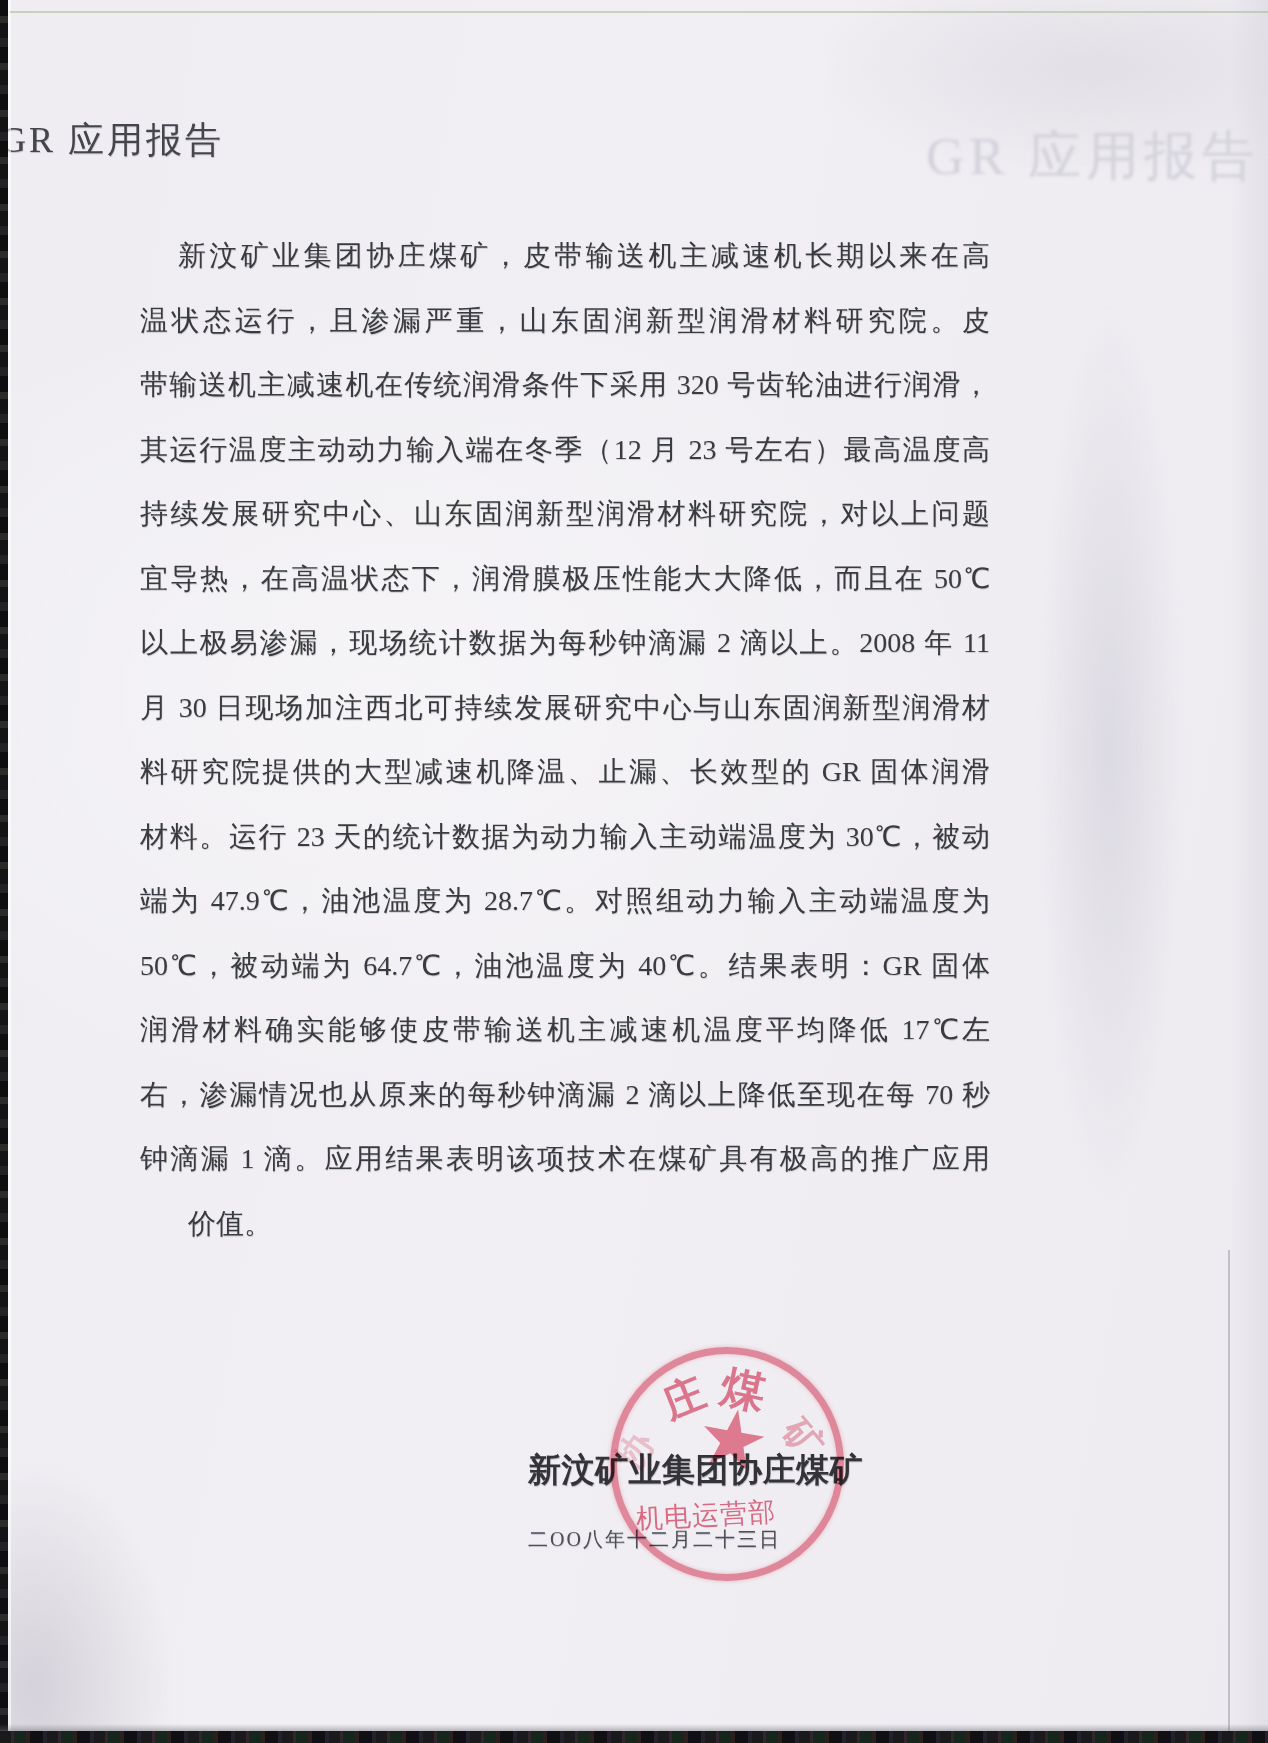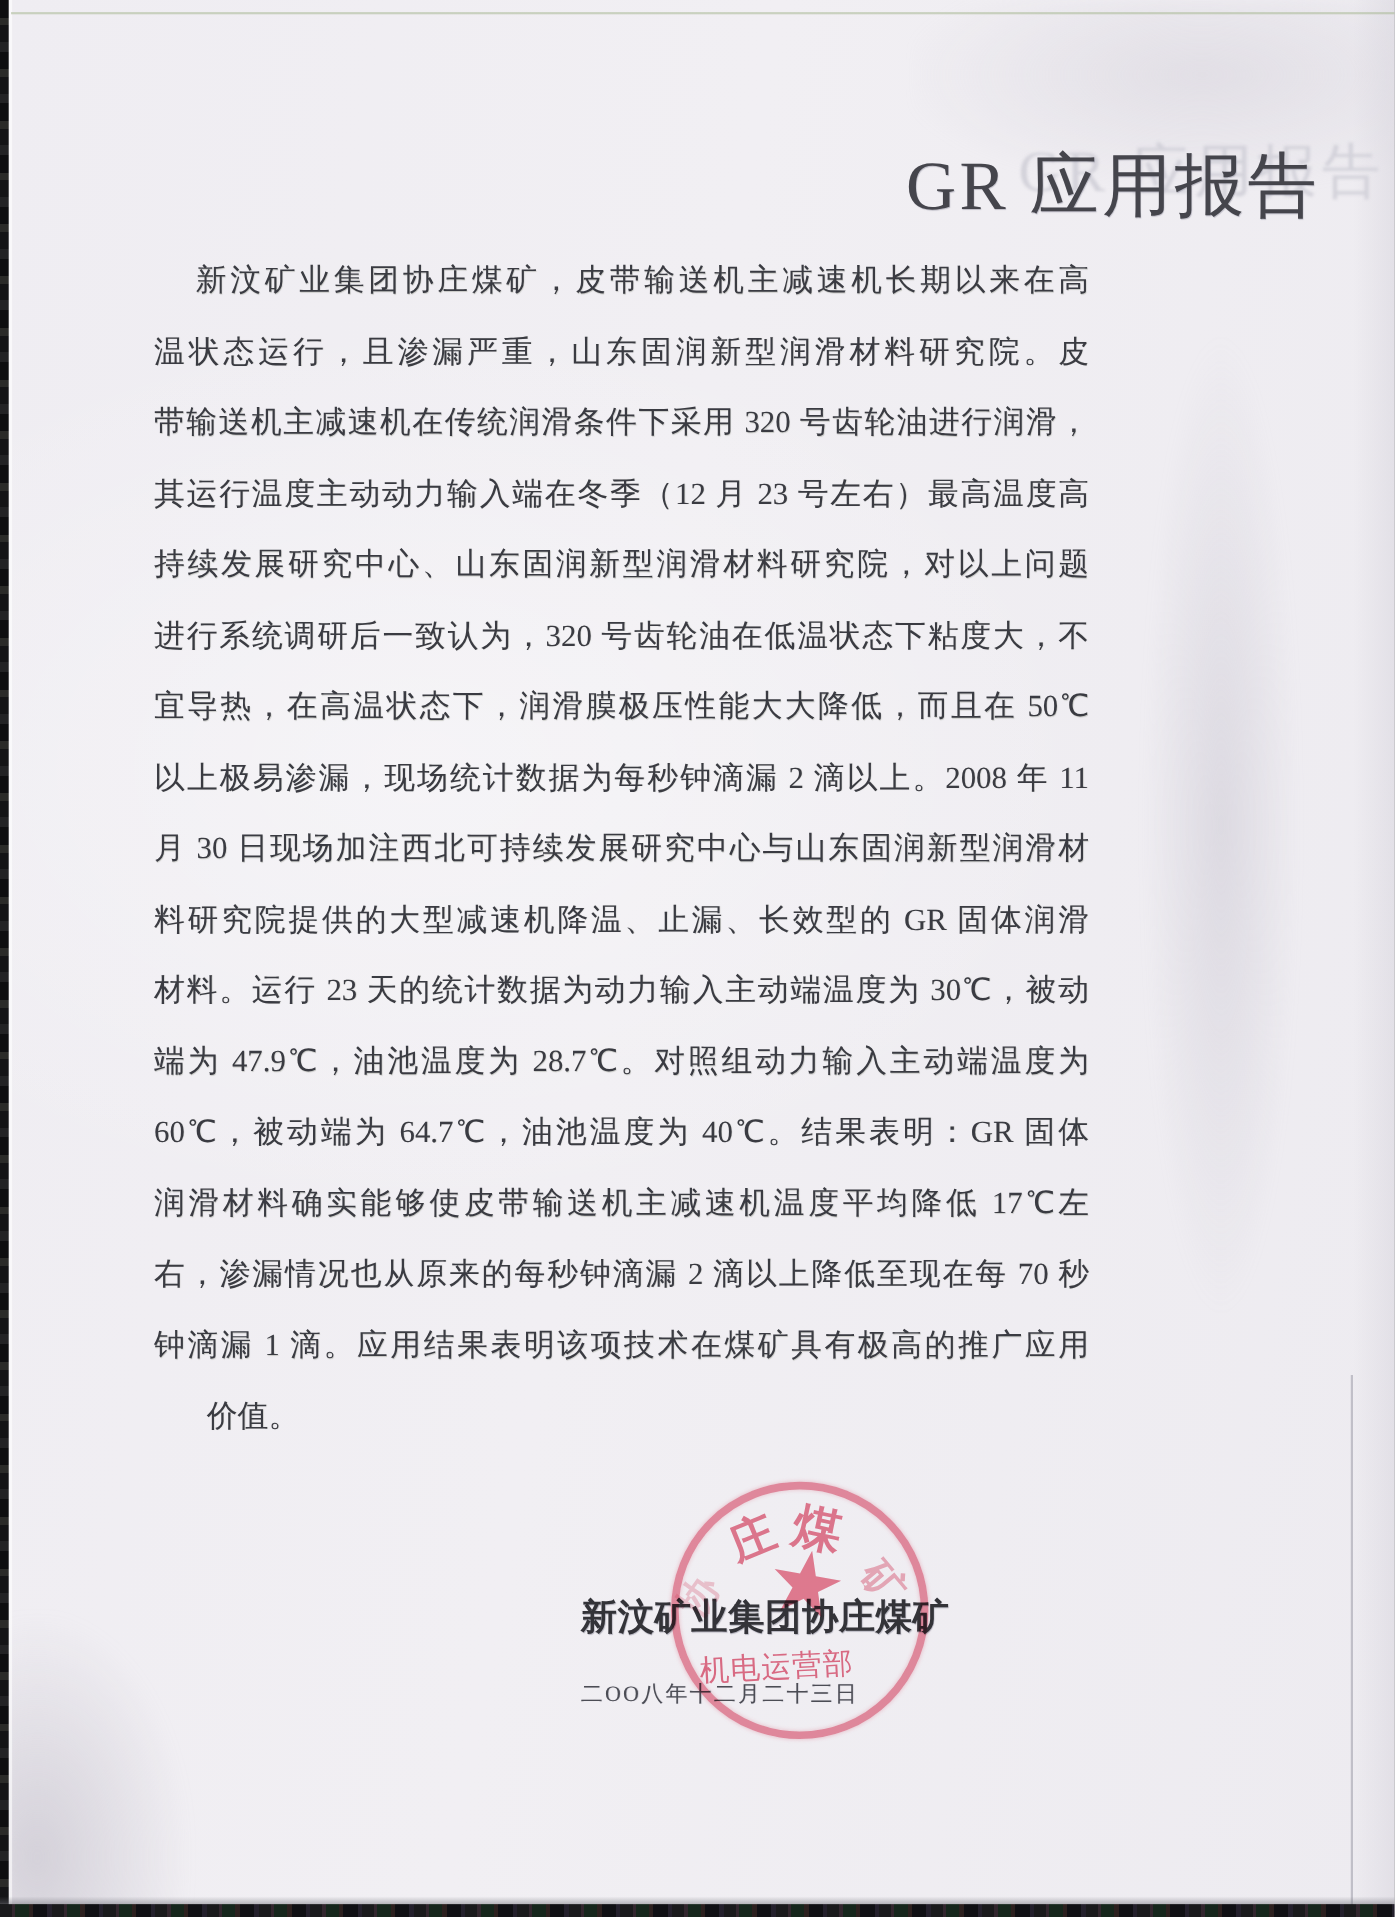--- a/index.html
+++ b/index.html
@@ -49,25 +49,24 @@
     background:radial-gradient(ellipse at 20% 80%,rgba(184,180,192,0.5),transparent 72%);
     filter:blur(7px);
   }
   .shade-right-edge{
     position:absolute;right:0;top:0;width:38px;height:100%;
     background:linear-gradient(270deg,rgba(205,202,212,0.35),transparent);
   }
   
   .title{
     position:absolute;left:0;top:116px;width:1200px;
-    text-align:right;
-    font-size:63px;letter-spacing:3px;
+    text-align:left;
+    font-size:36px;letter-spacing:3px;
     color:#45454c;
     text-shadow:0.6px 0.6px 0.8px rgba(100,100,120,0.35);
-    margin-top:10px;
   }
   .ghost-title{
     position:absolute;left:926px;top:121px;
     font-size:53px;letter-spacing:5px;white-space:nowrap;
     color:#d3d2da;filter:blur(1.4px);
   }
   .body-block{
     position:absolute;left:140px;top:224px;width:850px;
     color:#3a3b42;
     font-size:28px;
@@ -137,28 +136,27 @@
   <div class="ghost-title">GR 应用报告</div>
 
   <div class="title">GR 应用报告</div>
 
   <div class="body-block">
     <div class="line indent">新汶矿业集团协庄煤矿，皮带输送机主减速机长期以来在高</div>
     <div class="line">温状态运行，且渗漏严重，山东固润新型润滑材料研究院。皮</div>
     <div class="line">带输送机主减速机在传统润滑条件下采用 320 号齿轮油进行润滑，</div>
     <div class="line">其运行温度主动动力输入端在冬季（12 月 23 号左右）最高温度高</div>
     <div class="line">持续发展研究中心、山东固润新型润滑材料研究院，对以上问题</div>
-    <div class="line">进行系统调研后一致认为，320 号齿轮油在低温状态下粘度大，不</div>
     <div class="line">宜导热，在高温状态下，润滑膜极压性能大大降低，而且在 50℃</div>
     <div class="line">以上极易渗漏，现场统计数据为每秒钟滴漏 2 滴以上。2008 年 11</div>
     <div class="line">月 30 日现场加注西北可持续发展研究中心与山东固润新型润滑材</div>
     <div class="line">料研究院提供的大型减速机降温、止漏、长效型的 GR 固体润滑</div>
     <div class="line">材料。运行 23 天的统计数据为动力输入主动端温度为 30℃，被动</div>
     <div class="line">端为 47.9℃，油池温度为 28.7℃。对照组动力输入主动端温度为</div>
-    <div class="line">60℃，被动端为 64.7℃，油池温度为 40℃。结果表明：GR 固体</div>
+    <div class="line">50℃，被动端为 64.7℃，油池温度为 40℃。结果表明：GR 固体</div>
     <div class="line">润滑材料确实能够使皮带输送机主减速机温度平均降低 17℃左</div>
     <div class="line">右，渗漏情况也从原来的每秒钟滴漏 2 滴以上降低至现在每 70 秒</div>
     <div class="line">钟滴漏 1 滴。应用结果表明该项技术在煤矿具有极高的推广应用</div>
     <div class="line no-fill">价值。</div>
   </div>
 
   <div class="signature">新汶矿业集团协庄煤矿</div>
   <div class="date">二OO八年十二月二十三日</div>
 
   <div class="stamp">

